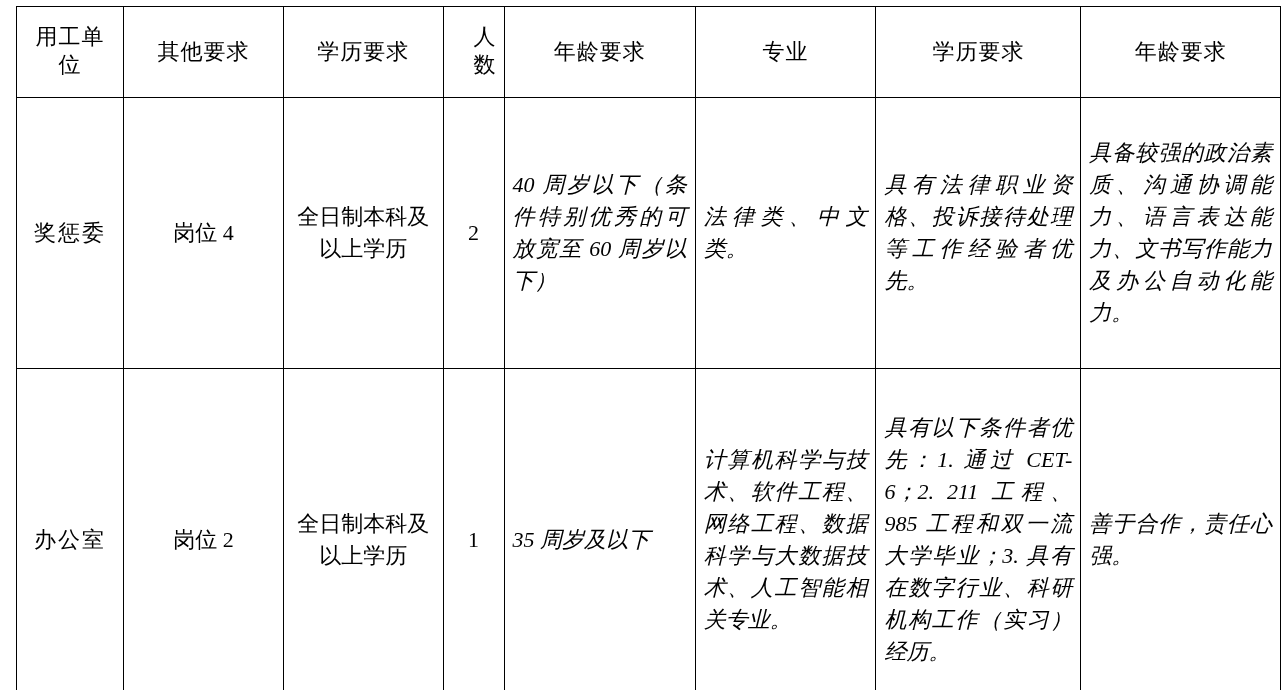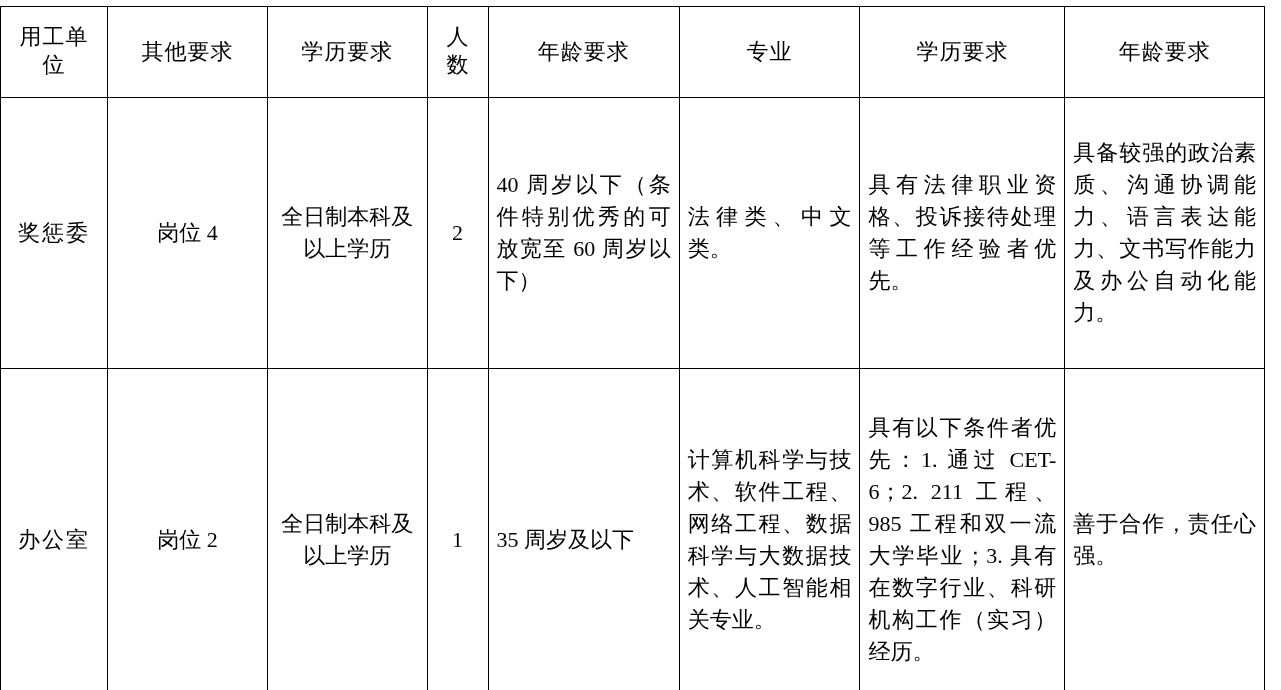--- a/index.html
+++ b/index.html
@@ -10,21 +10,21 @@
   body {
     width: 1281px;
     height: 690px;
     font-family: "Liberation Serif", "DejaVu Serif", serif;
     color: #000000;
   }
   .sheet {
     width: 1170px;
     height: 690px;
     box-sizing: border-box;
-    padding: 6px 8px 0 0;
+    padding: 6px 8px 0 16px;
   }
   table.recruit {
     border-collapse: collapse;
     width: 1265px;
     table-layout: fixed;
   }
   table.recruit th,
   table.recruit td {
     border: 1px solid #000000;
     vertical-align: middle;
@@ -48,28 +48,30 @@
   col.c5 { width: 172px; }
   col.c6 { width: 195px; }
   col.c7 { width: 190px; }
 
   td.center {
     text-align: center;
   }
   td.justify {
     text-align: justify;
     text-align-last: left;
+    font-style: italic;
   }
   .unit-cell {
     font-size: 25px;
     letter-spacing: 2px;
     line-height: 1.75;
   }
   .narrow-head {
     letter-spacing: 0px;
+    text-align: right;
   }
   .head-stack {
     display: inline-block;
     line-height: 1.3;
   }
   tr.row-1 td { height: 258px; }
   tr.row-2 td { height: 330px; }
   .num {
     font-size: 23px;
   }

